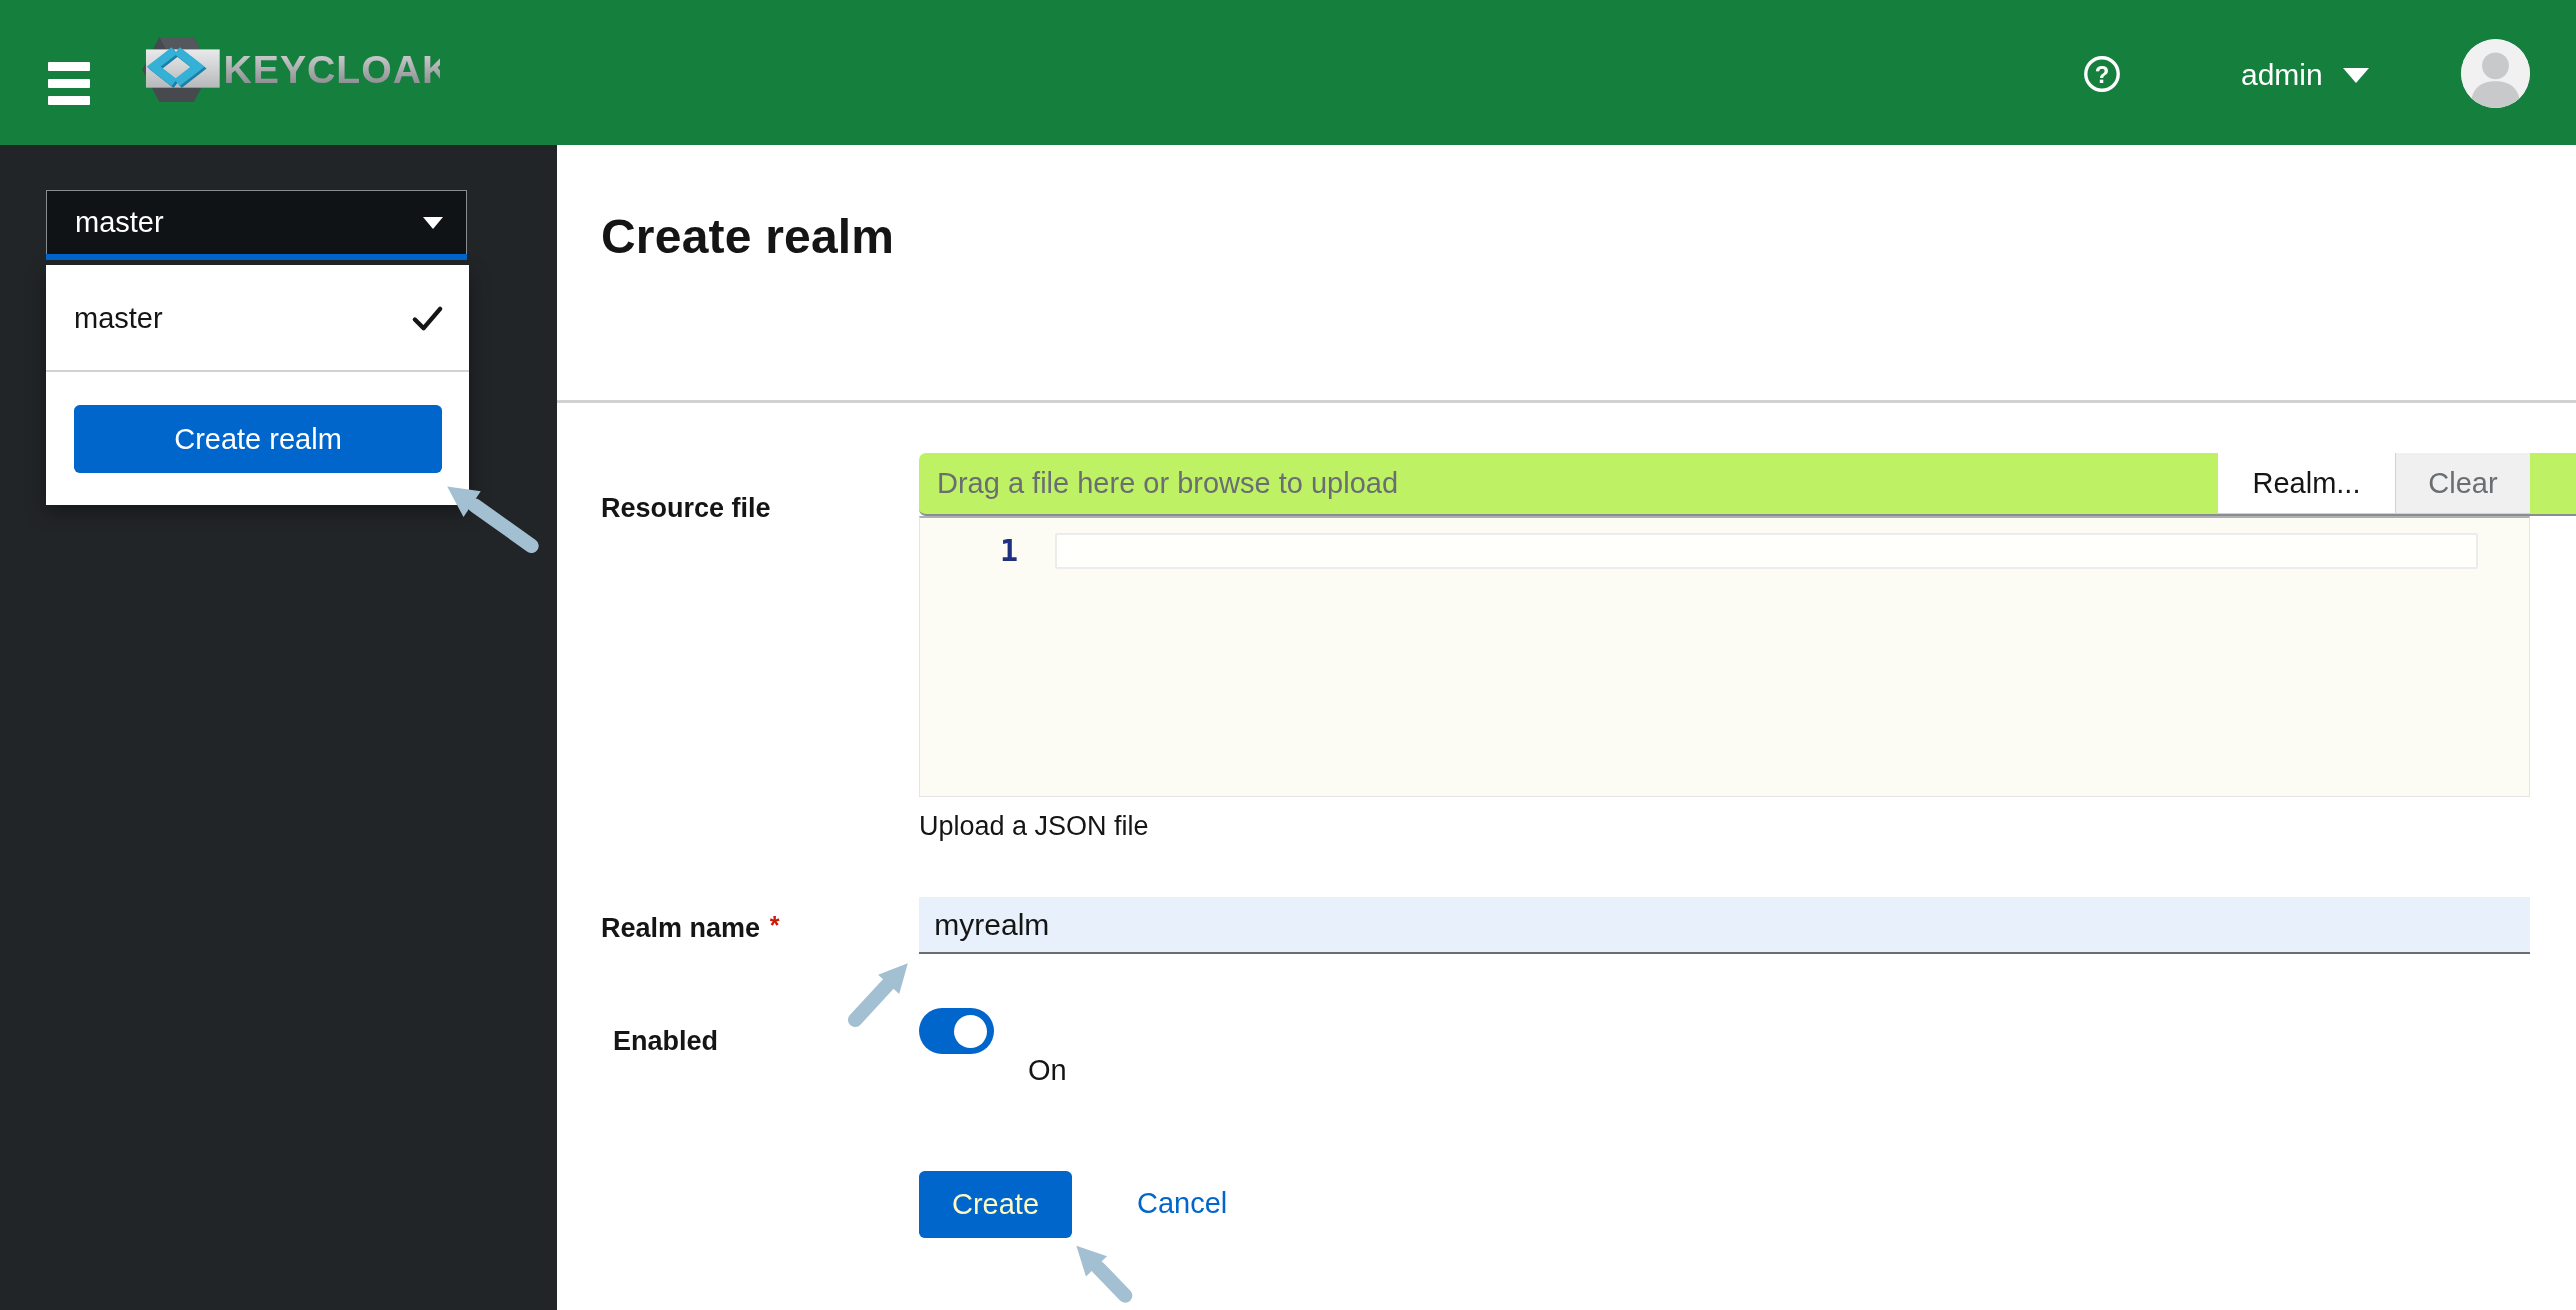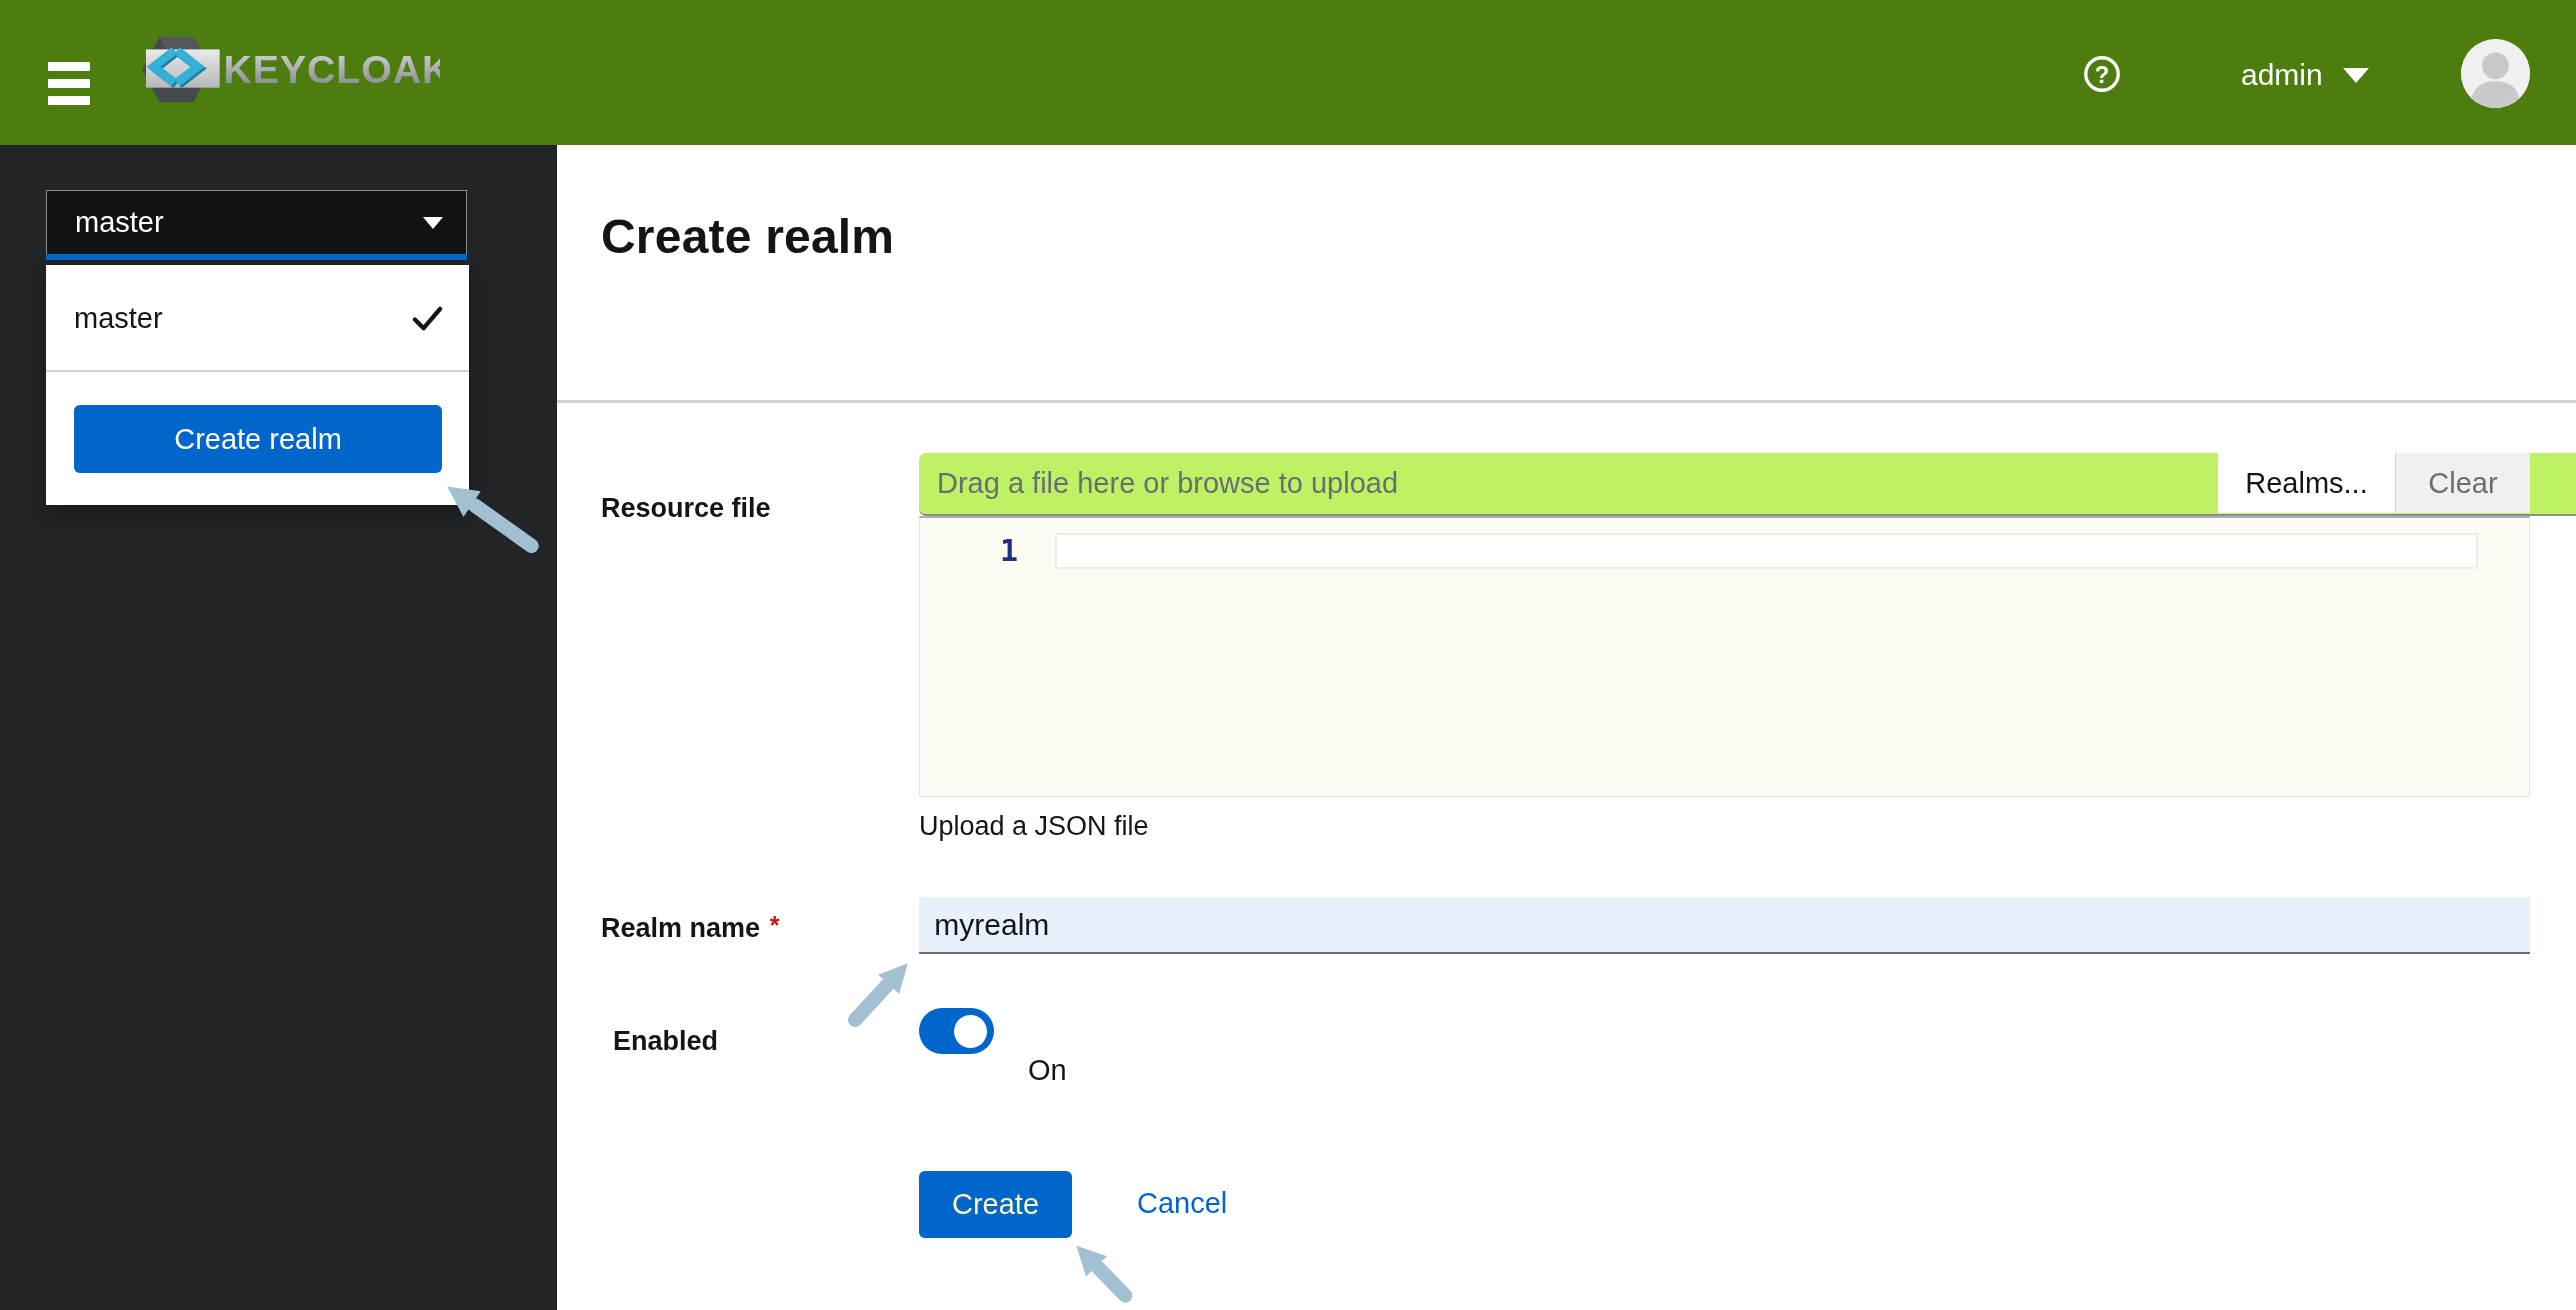--- a/index.html
+++ b/index.html
@@ -4,21 +4,21 @@
 <style>
   * { margin:0; padding:0; box-sizing:border-box; }
   html,body { background:#444; }
   body { font-family:"Liberation Sans", sans-serif; }
   .screen {
     position:relative; width:2576px; height:1310px;
     background:#ffffff; overflow:hidden;
     font-family:"Liberation Sans", sans-serif; color:#151515;
   }
   
-  .masthead { position:absolute; left:0; top:0; width:2576px; height:165px; background:#4d7c0f; }
+  .masthead { position:absolute; left:0; top:0; width:2576px; height:165px; background:#15803d; }
   .hamburger { position:absolute; left:48px; top:62px; width:42px; height:42px; background:none; border:none; cursor:pointer; }
   .hamburger .bar { display:block; width:42px; height:8.6px; background:#fff; border-radius:1px; margin-bottom:8.6px; }
   .brand-svg { position:absolute; left:141px; top:36px; }
   .help-btn { position:absolute; left:2081px; top:53px; width:42px; height:42px; background:none; border:none; cursor:pointer; }
   .user-menu { position:absolute; left:2241px; top:56px; height:38px; display:flex; align-items:center; gap:20px; cursor:pointer; background:none; border:none; }
   .user-name { color:#fff; font-size:30px; }
   .caret-down { width:0; height:0; border-left:13.4px solid transparent; border-right:13.4px solid transparent; border-top:15.3px solid #fff; }
   .avatar { position:absolute; left:2461px; top:39px; width:69px; height:69px; border-radius:50%; background:#f1f1f1; overflow:hidden; cursor:pointer; }
   
   .sidebar { position:absolute; left:0; top:145px; width:557px; height:1165px; background:#222528; }
@@ -151,21 +151,21 @@
 
   <main class="content"></main>
 
   <h1 class="page-title">Create realm</h1>
   <div class="section-divider"></div>
 
   <div class="form-label" style="top:493px;">Resource file</div>
 
   <div class="dropzone">
     <span class="ph">Drag a file here or browse to upload</span>
-    <button class="browse-btn">Realms...</button>
+    <button class="browse-btn">Realm...</button>
     <button class="clear-btn">Clear</button>
   </div>
 
   <div class="editor">
     <span class="lineno">1</span>
     <div class="line-box"></div>
   </div>
   <div class="upload-helper">Upload a JSON file</div>
 
   <div class="form-label" style="top:913px;">

